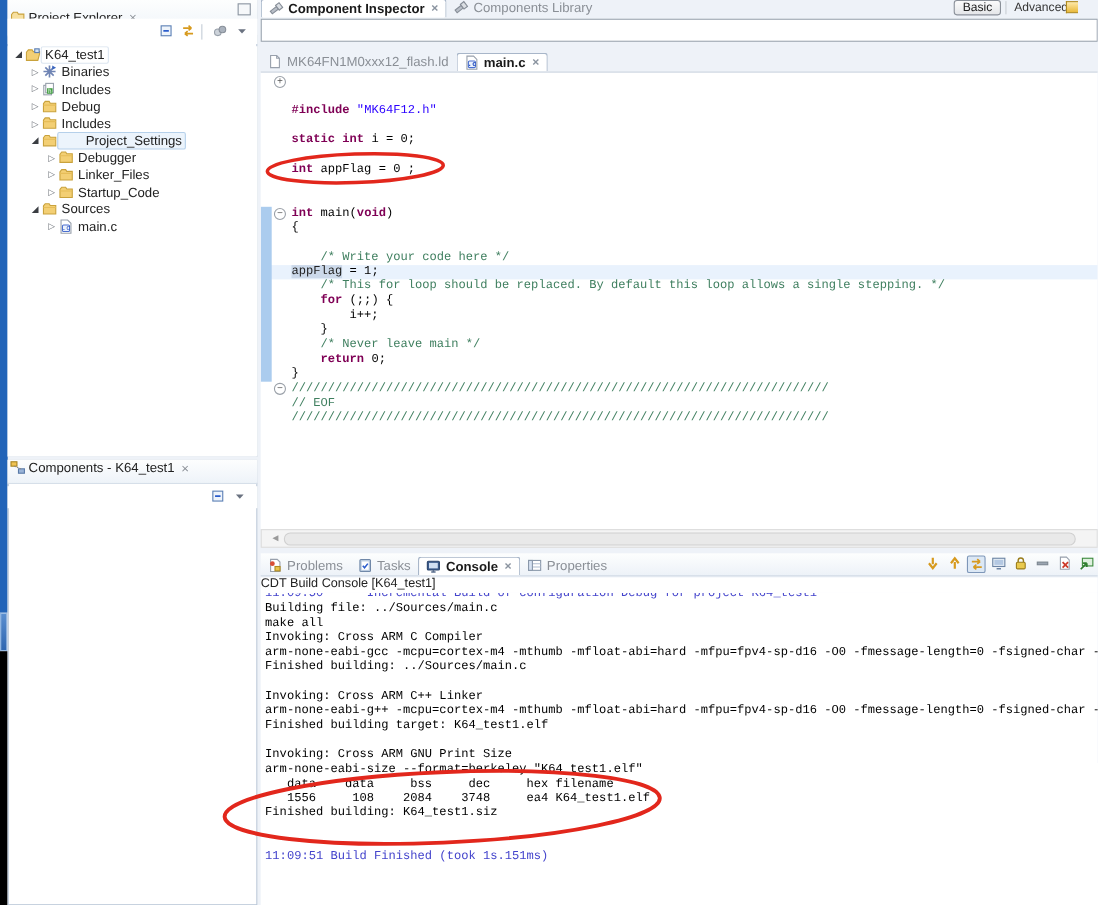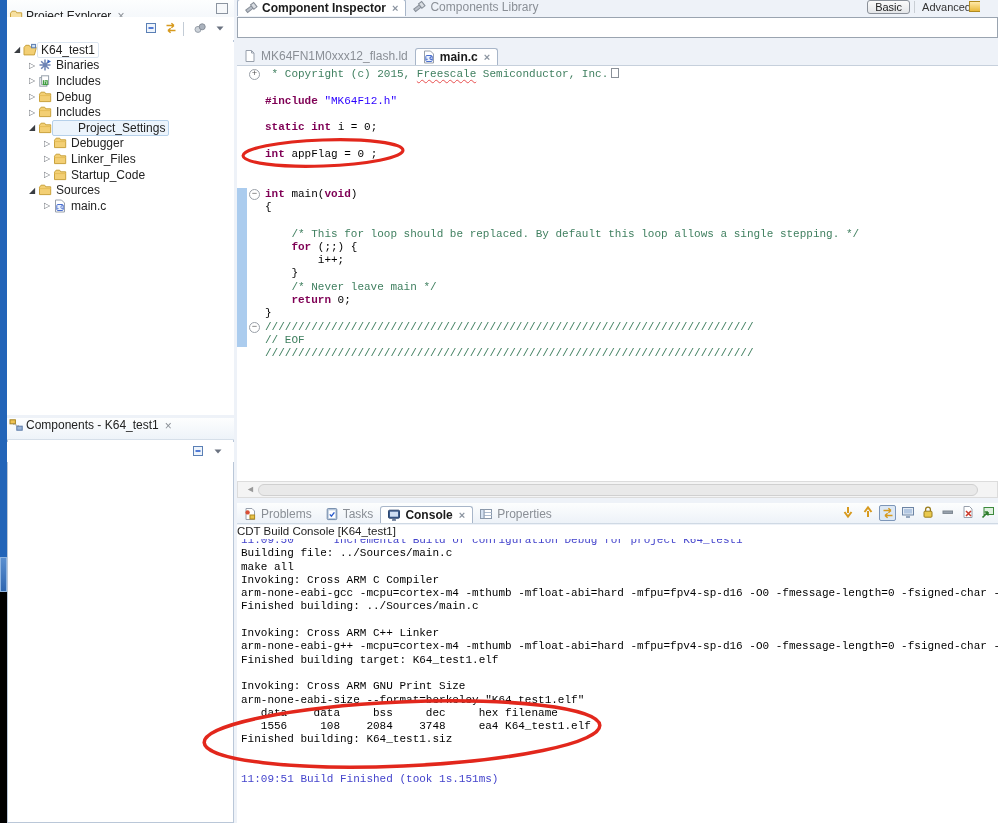--- a/index.html
+++ b/index.html
@@ -322,32 +322,34 @@
               <text x="7" y="10.4" font-size="6.5" text-anchor="middle" fill="#2a52c0" font-family="monospace">.c</text>
             </svg>
           </span>
           <span>main.c</span>
           <span class="close">×</span>
         </div>
       </div>
   </div>
   <div class="abs" id="ed-body">
     <div id="code">
-        <div class="code-line"><span class="fold">+</span><span class="txt"><span class="tk-c"> * Copyright (c) 2015, </span><span class="tk-cw">Freescale</span><span class="tk-c"> Semiconductor, Inc.</span><span class="fold-box"></span></span></div>
+        <div class="code-line"><span class="fold">+</span></div>
         <div class="code-line"><span class="txt"></span></div>
         <div class="code-line"><span class="txt"><span class="tk-d">#include </span><span class="tk-s">"MK64F12.h"</span></span></div>
         <div class="code-line"><span class="txt"></span></div>
         <div class="code-line"><span class="txt"><span class="tk-k">static</span><span class="tk-p"> </span><span class="tk-k">int</span><span class="tk-p"> i = 0;</span></span></div>
         <div class="code-line"><span class="txt"></span></div>
         <div class="code-line"><span class="txt"><span class="tk-k">int</span><span class="tk-p"> appFlag = 0 ;</span></span></div>
         <div class="code-line"><span class="txt"></span></div>
         <div class="code-line"><span class="txt"></span></div>
         <div class="code-line"><span class="fold">−</span><span class="txt"><span class="tk-k">int</span><span class="tk-p"> main(</span><span class="tk-k">void</span><span class="tk-p">)</span></span></div>
         <div class="code-line"><span class="txt"><span class="tk-p">{</span></span></div>
         <div class="code-line"><span class="txt"></span></div>
+        <div class="code-line"><span class="txt"><span class="tk-c">    /* Write your code here */</span></span></div>
+        <div class="code-line hl"><span class="txt"><span class="tk-occ">appFlag</span><span class="tk-p"> = 1;</span></span></div>
         <div class="code-line"><span class="txt"><span class="tk-c">    /* This for loop should be replaced. By default this loop allows a single stepping. */</span></span></div>
         <div class="code-line"><span class="txt"><span class="tk-p">    </span><span class="tk-k">for</span><span class="tk-p"> (;;) {</span></span></div>
         <div class="code-line"><span class="txt"><span class="tk-p">        i++;</span></span></div>
         <div class="code-line"><span class="txt"><span class="tk-p">    }</span></span></div>
         <div class="code-line"><span class="txt"><span class="tk-c">    /* Never leave main */</span></span></div>
         <div class="code-line"><span class="txt"><span class="tk-p">    </span><span class="tk-k">return</span><span class="tk-p"> 0;</span></span></div>
         <div class="code-line"><span class="txt"><span class="tk-p">}</span></span></div>
         <div class="code-line"><span class="fold">−</span><span class="txt"><span class="tk-c">//////////////////////////////////////////////////////////////////////////</span></span></div>
         <div class="code-line"><span class="txt"><span class="tk-c">// EOF</span></span></div>
         <div class="code-line"><span class="txt"><span class="tk-c">//////////////////////////////////////////////////////////////////////////</span></span></div>

